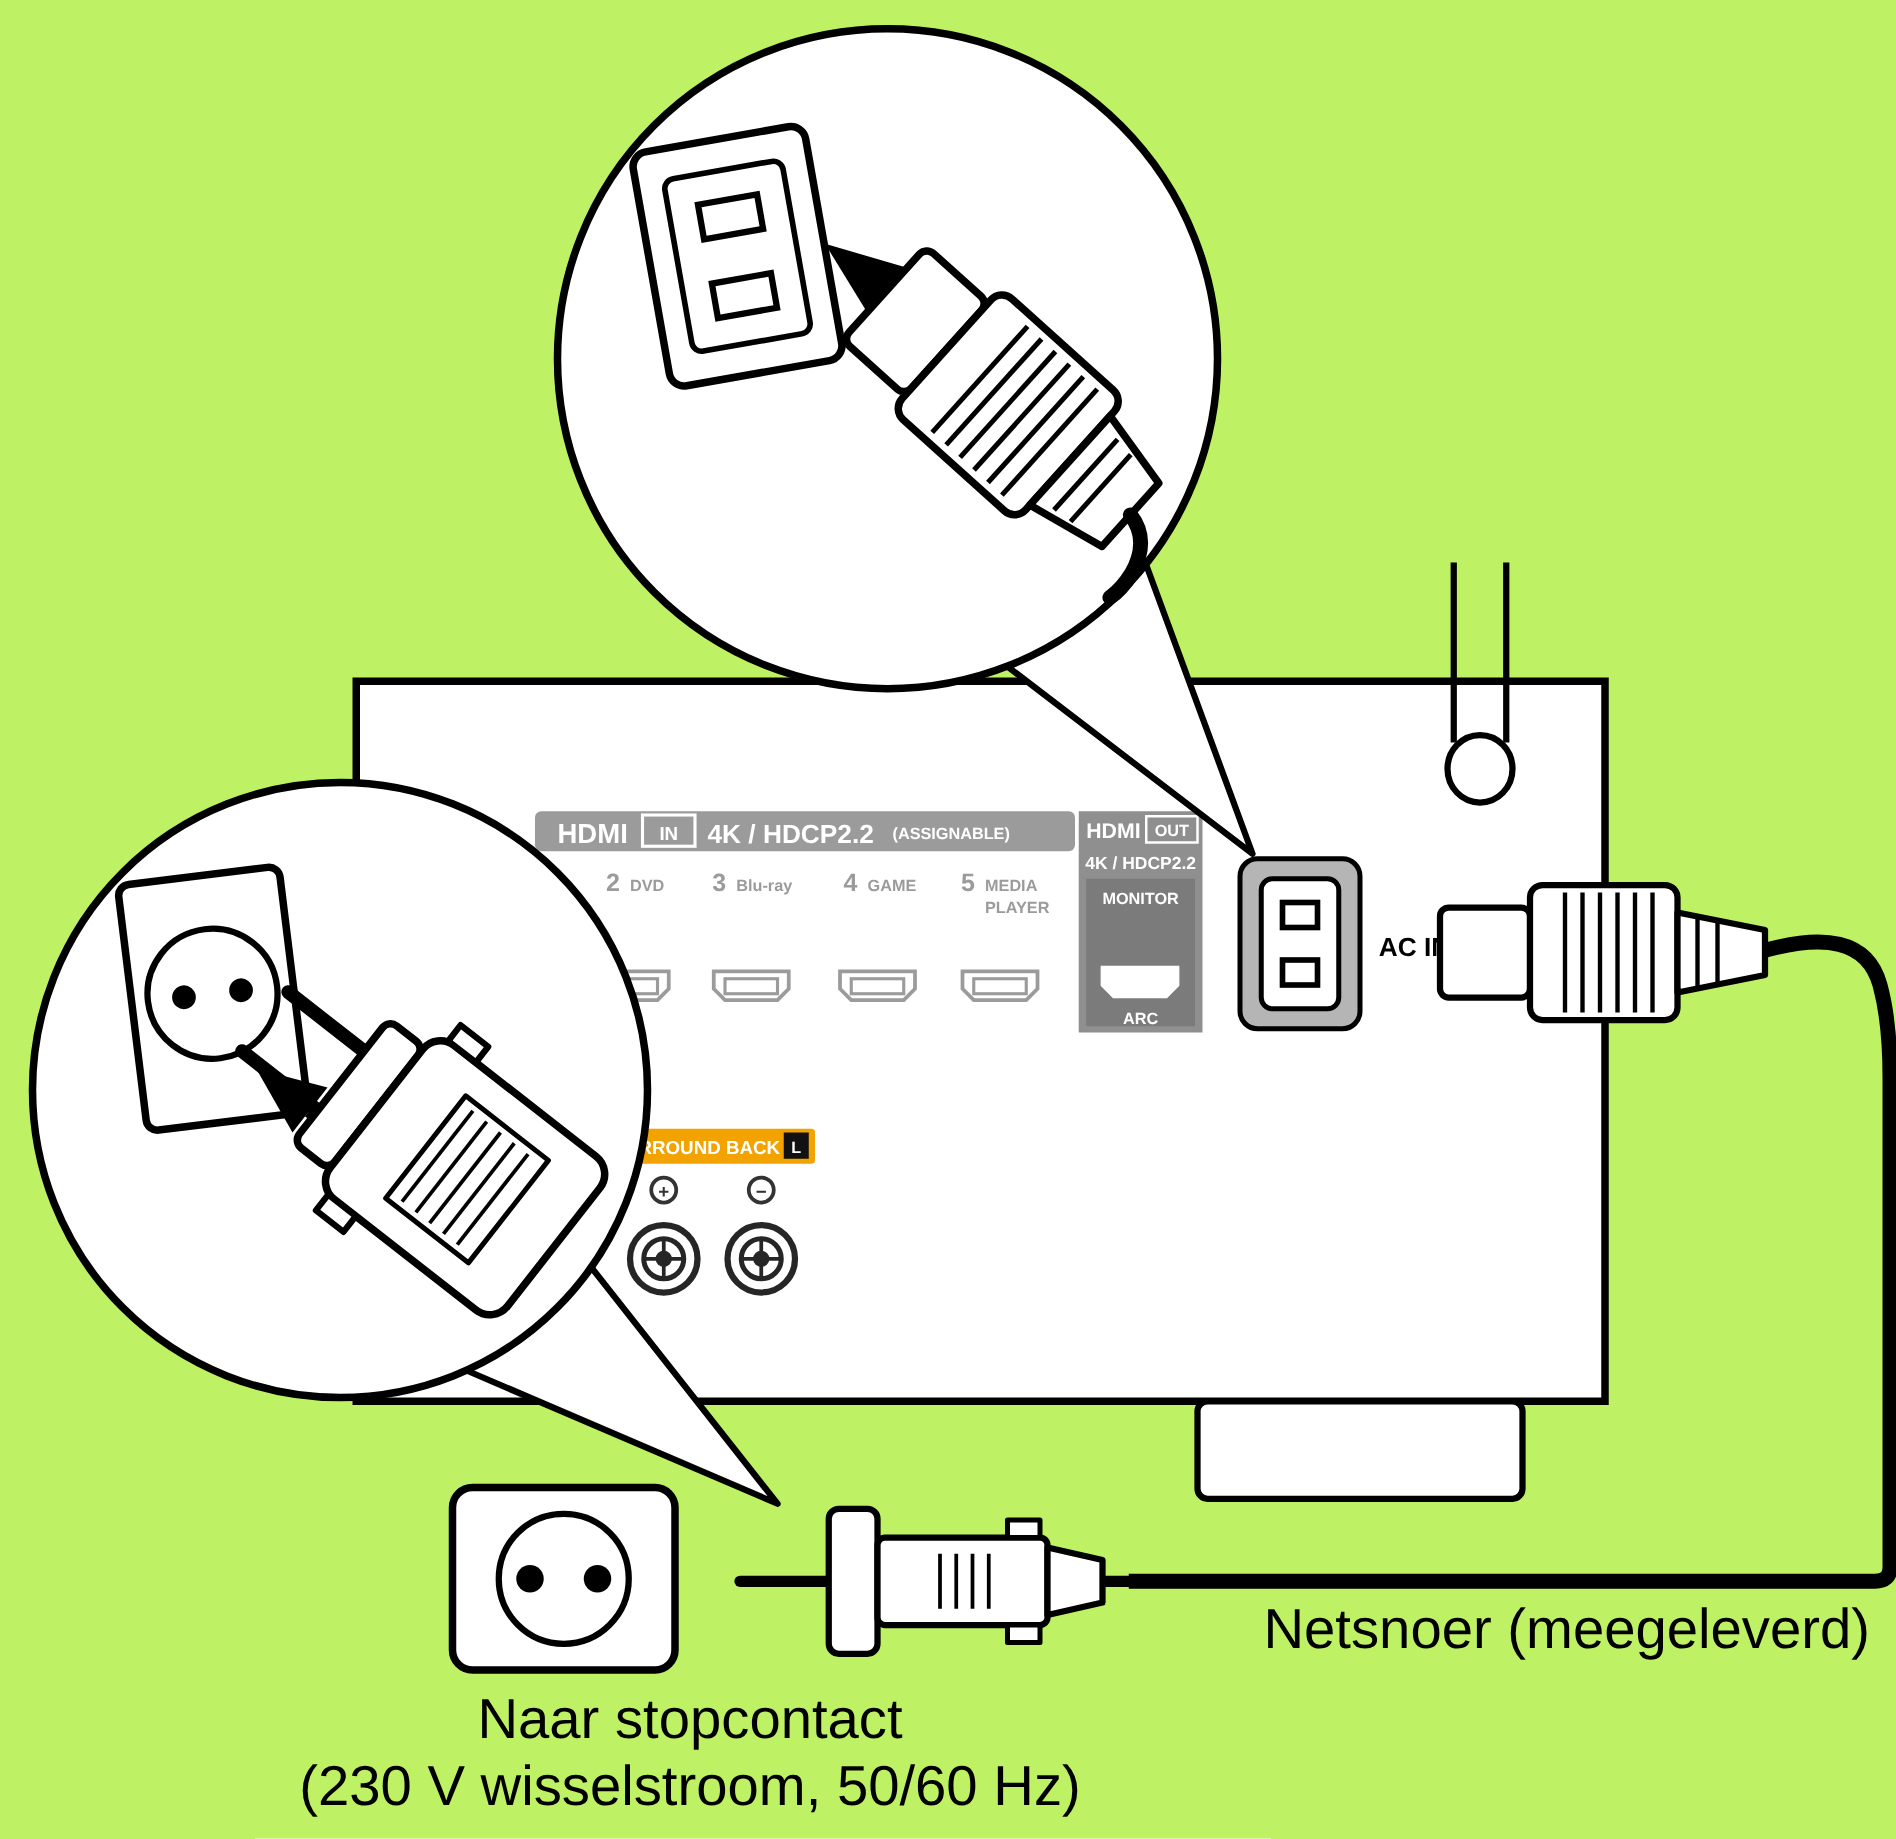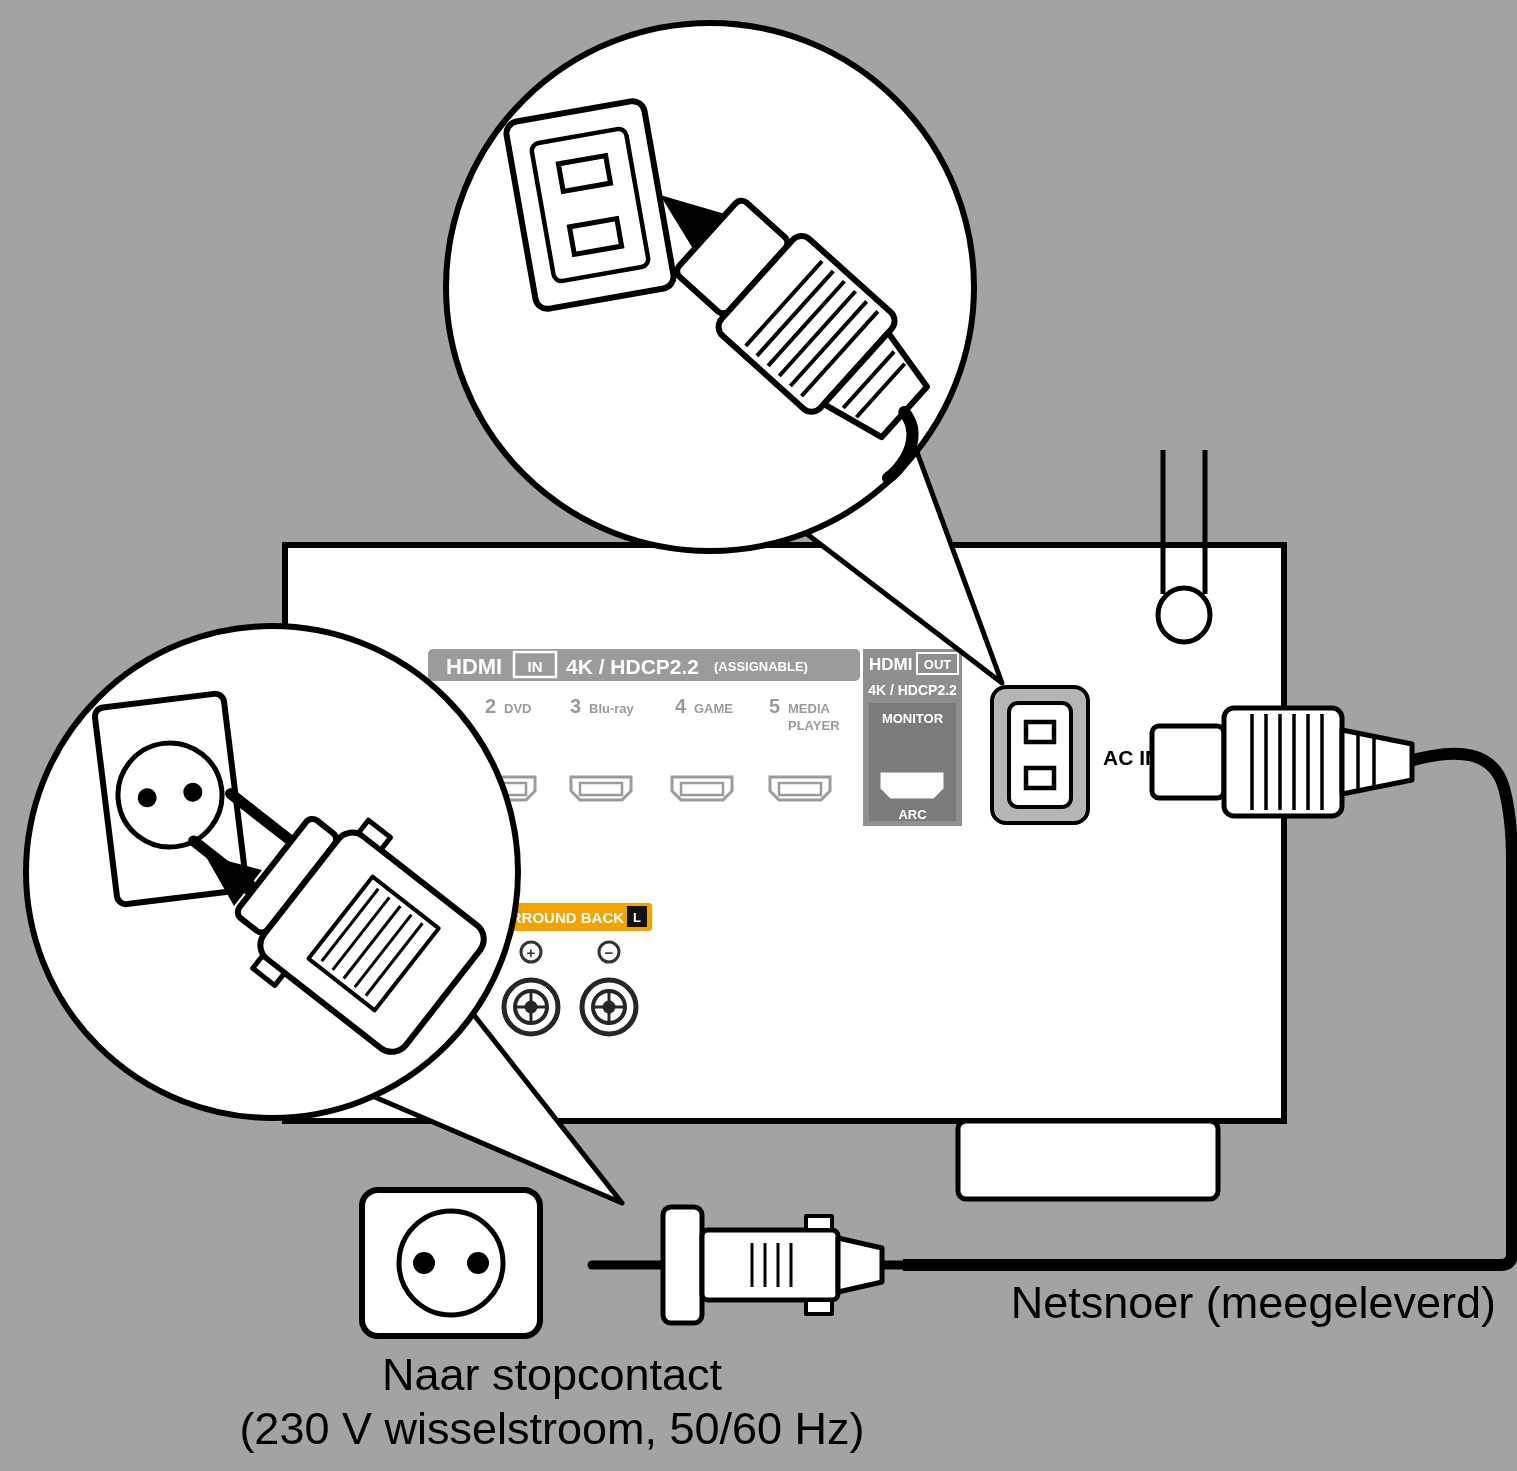--- a/index.html
+++ b/index.html
@@ -1,16 +1,16 @@
 <!DOCTYPE html>
 <html><head>
 <meta charset="utf-8">
 <style>
   html,body{margin:0;padding:0;background:#fff;}
-  .canvas{position:relative;width:1517px;height:1471px;background:#a3a3a3;overflow:hidden;}
+  .canvas{position:relative;width:1517px;height:1471px;background:#bef264;overflow:hidden;}
   svg{display:block;}
   text{font-family:"Liberation Sans",sans-serif;}
   .b{font-weight:bold;}
 </style>
 </head>
 <body>
 
 <div class="canvas">
 <svg width="1517" height="1471" viewBox="0 0 1517 1471">
 

